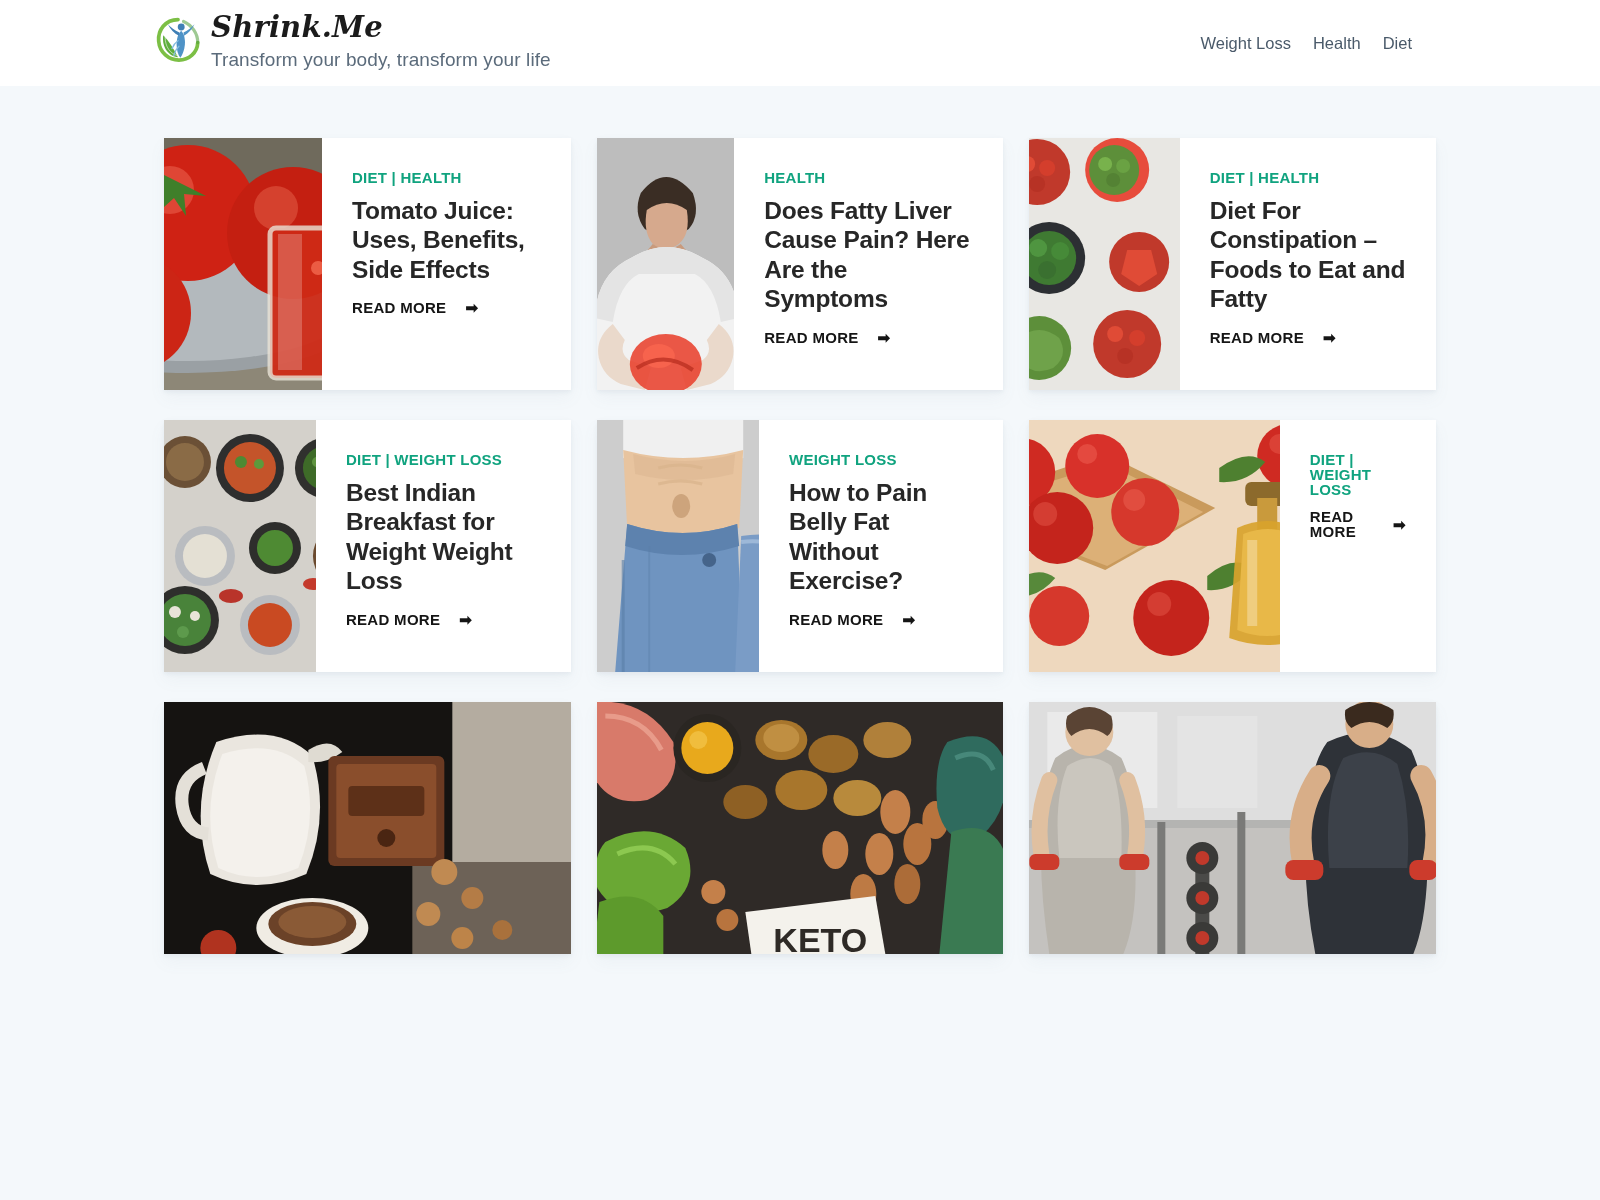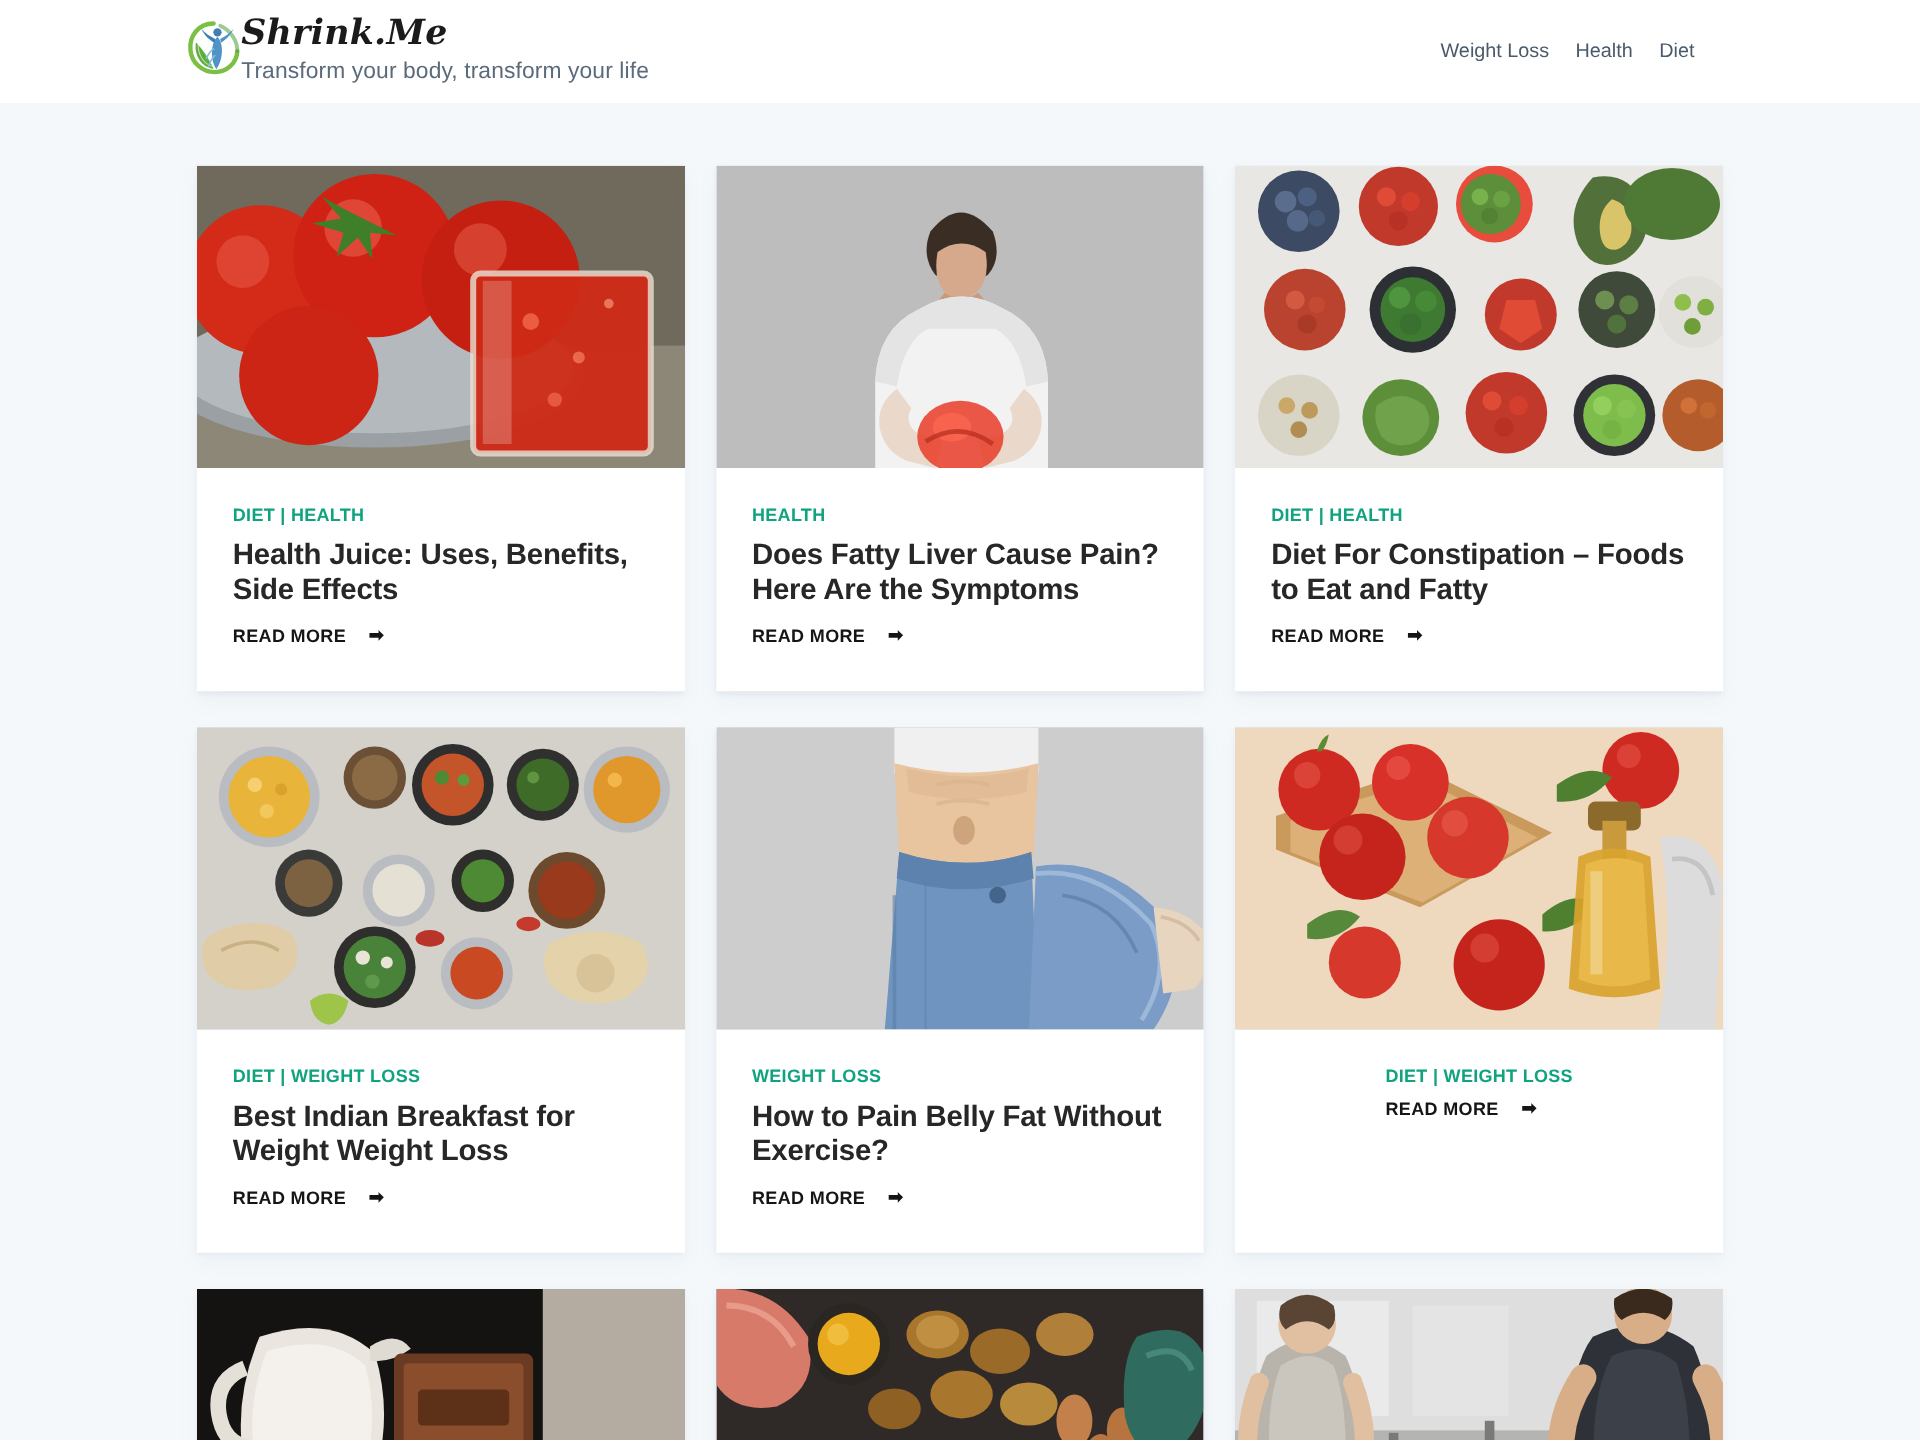--- a/index.html
+++ b/index.html
@@ -23,20 +23,21 @@
     width: 100%;
     display: flex;
     align-items: center;
     position: relative;
   }
 
   .brand {
     display: flex;
     align-items: center;
     margin-left: 155px;
+    gap: 10px;
   }
 
   .brand-mark {
     width: 46px;
     height: 56px;
     flex: 0 0 46px;
     display: block;
   }
 
   .brand-text {
@@ -95,25 +96,24 @@
     margin: 0 auto;
     display: grid;
     grid-template-columns: repeat(3, 1fr);
     column-gap: 26px;
     row-gap: 30px;
   }
 
   .post-card {
     background: #ffffff;
     display: flex;
-    flex-direction: column;
+    flex-direction: row;
     box-shadow: 0 2px 4px rgba(120, 140, 160, 0.10),
                 0 8px 16px rgba(120, 140, 160, 0.06);
     overflow: hidden;
-    align-items: center;
   }
 
   .card-thumb {
     width: 100%;
     height: 252px;
     display: block;
     overflow: hidden;
     position: relative;
     background: #d8dde2;
     cursor: pointer;
@@ -228,21 +228,21 @@
           <rect x="232" y="90" width="148" height="150" rx="6" fill="none" stroke="#e9e2d6" stroke-width="5" opacity="0.8"></rect>
           <rect x="240" y="96" width="24" height="136" fill="#ffffff" opacity="0.22"></rect>
           <circle cx="280" cy="130" r="7" fill="#ff7f63" opacity="0.6"></circle>
           <circle cx="320" cy="160" r="5" fill="#ff8d72" opacity="0.6"></circle>
           <circle cx="300" cy="195" r="6" fill="#ff7f63" opacity="0.5"></circle>
           <circle cx="345" cy="115" r="4" fill="#ffa58c" opacity="0.6"></circle>
         </svg>
       </div>
       <div class="card-body">
         <div class="card-cats">DIET | HEALTH</div>
-        <h2 class="card-title">Health Juice: Uses, Benefits, Side Effects</h2>
+        <h2 class="card-title">Tomato Juice: Uses, Benefits, Side Effects</h2>
         <a class="read-more">
           <span>READ MORE</span>
           <span class="arrow-ico">➡</span>
         </a>
       </div>
     </article>
 
     <article class="post-card">
       <div class="card-thumb">
         <svg viewBox="0 0 410 252" preserveAspectRatio="xMidYMid slice" xmlns="http://www.w3.org/2000/svg">

